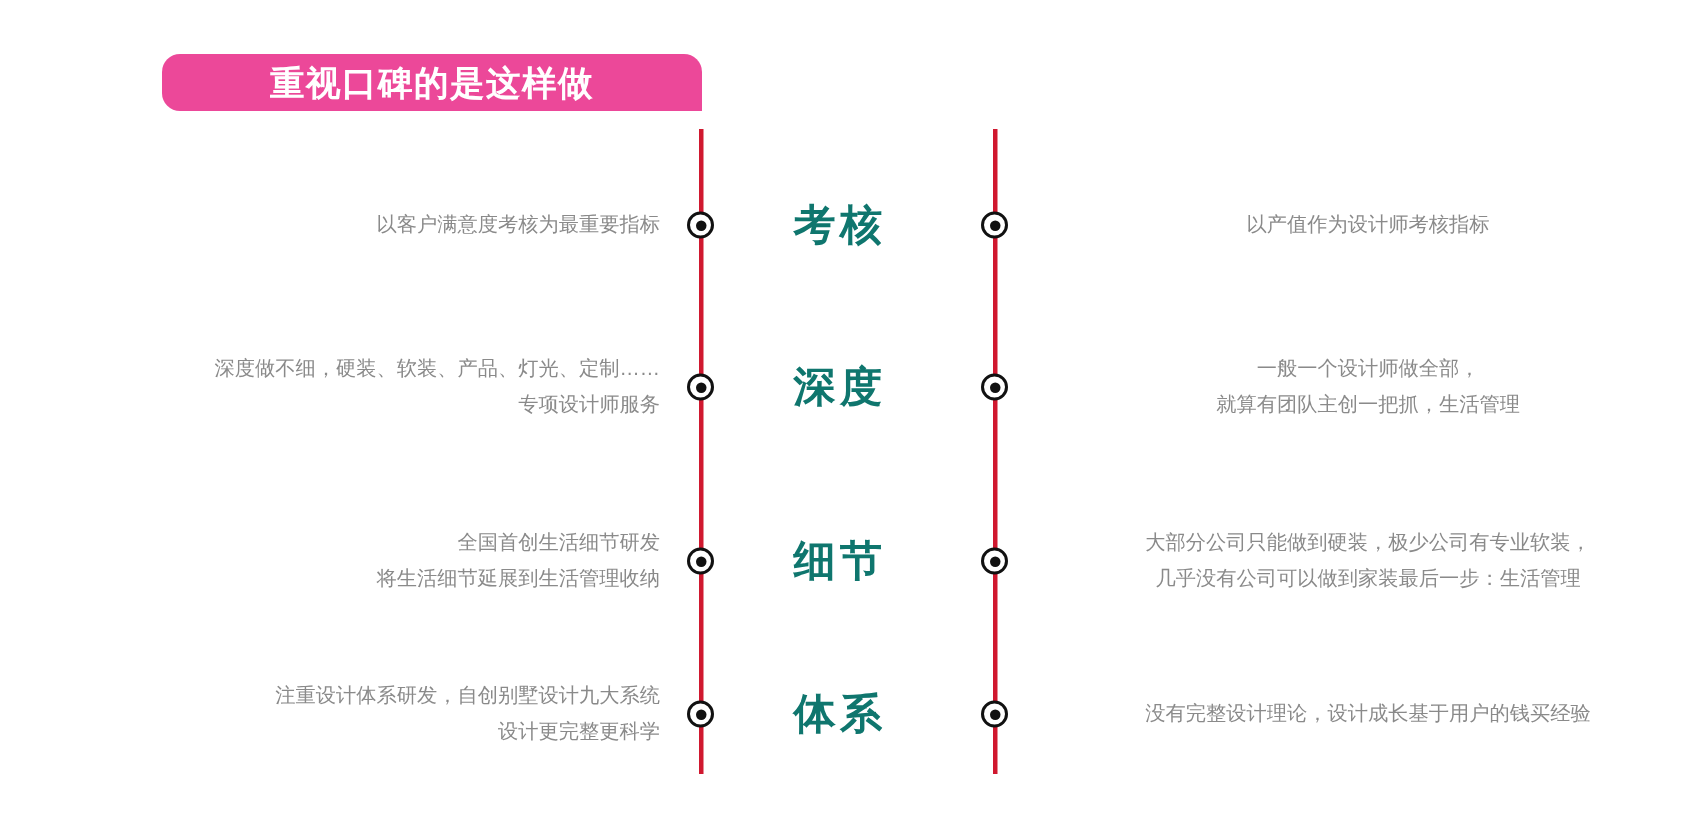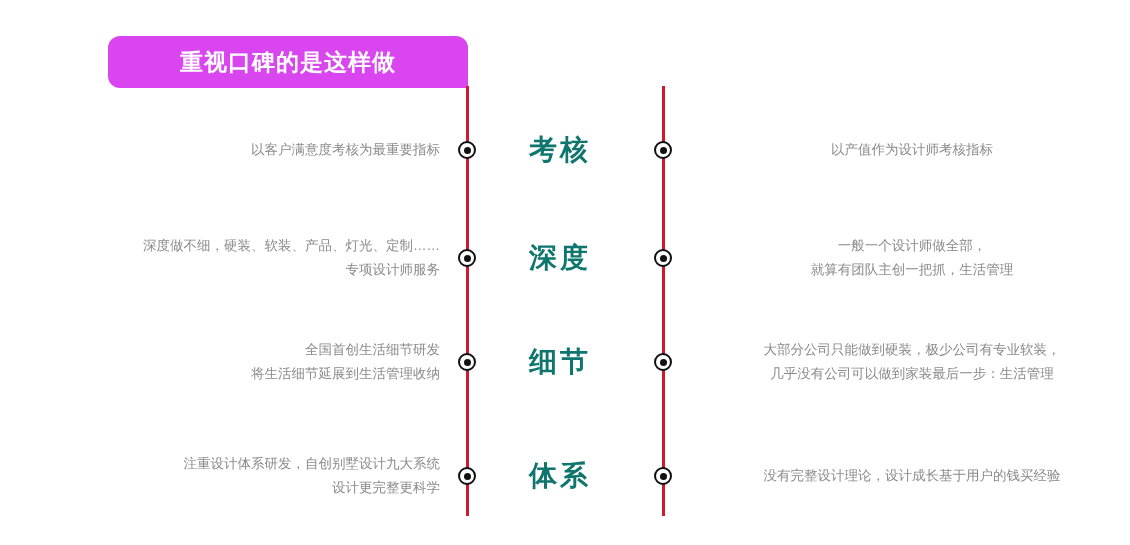--- a/index.html
+++ b/index.html
@@ -11,22 +11,22 @@
     overflow:hidden;
     position:relative;
   }
 
   .stage { position:relative; width:1130px; height:545px; }
 
   
   .pill {
     position:absolute;
     top:36px;
-    height:52px;
-    background:#d946ef;
+    height:38px;
+    background:#ec4899;
     color:#ffffff;
     font-size:23px;
     font-weight:700;
     letter-spacing:1px;
     display:flex;
     align-items:center;
     justify-content:center;
   }
   .pill-left {
     left:108px;
@@ -53,21 +53,21 @@
   
   .row {
     position:absolute;
     left:0;
     width:1130px;
     display:flex;
     align-items:center;
   }
   .row-1 { top:130px; height:40px;padding-left:16px; }
   .row-2 { top:232px; height:52px; }
-  .row-3 { top:336px; height:52px; }
+  .row-3 { top:348px; height:52px; }
   .row-4 { top:450px; height:52px; }
 
   .side {
     font-size:13.5px;
     line-height:1.75;
     color:#8a8a8a;
     white-space:pre-line;
   }
   .side-left {
     position:absolute;

